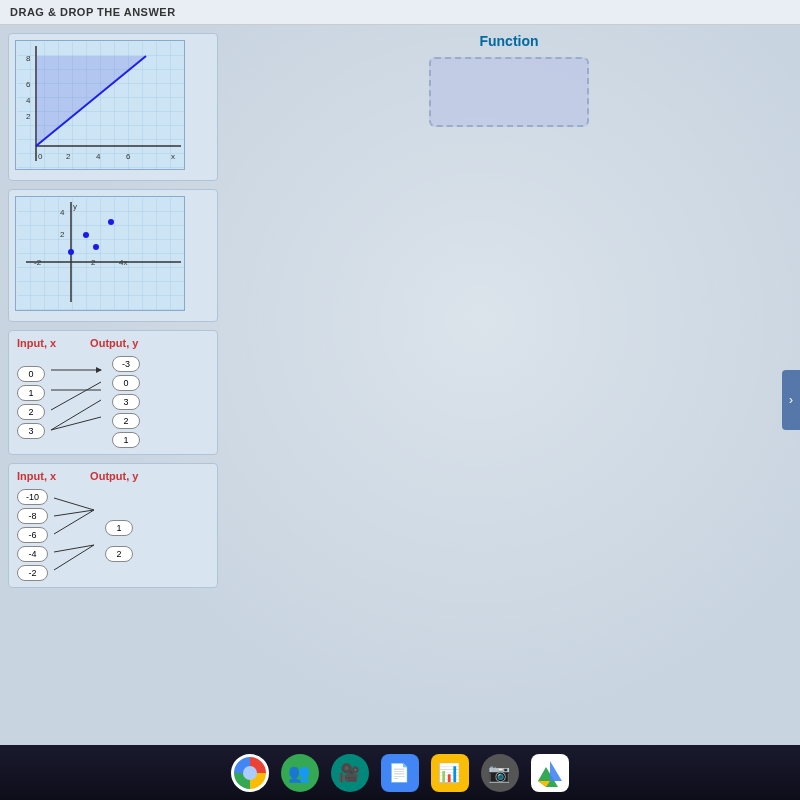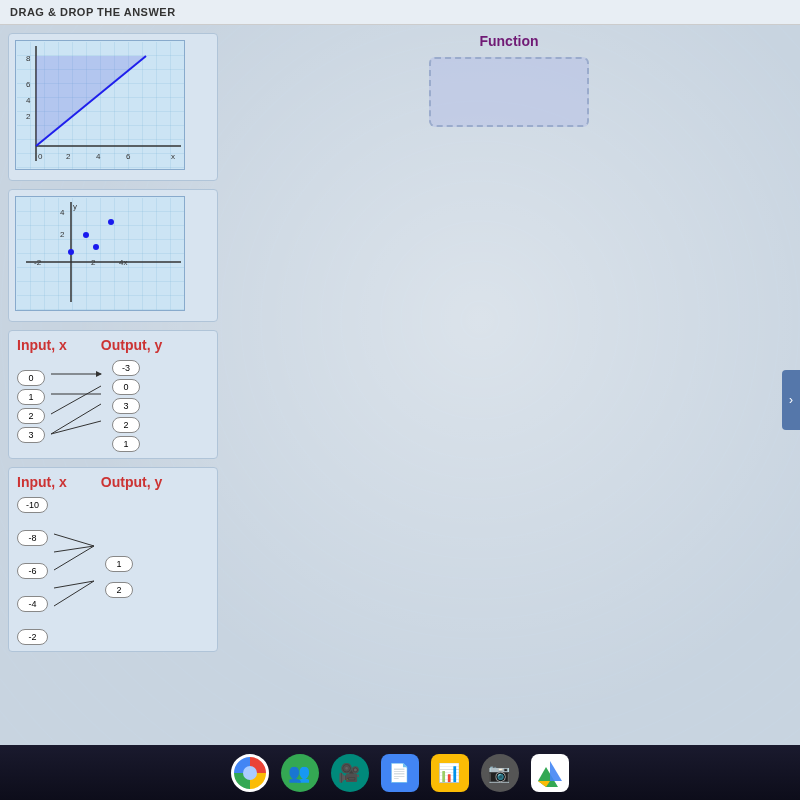--- a/index.html
+++ b/index.html
@@ -81,21 +81,21 @@
     .drop-column {
       flex: 1;
       display: flex;
       flex-direction: column;
       align-items: center;
     }
 
     .drop-column-title {
       font-size: 14px;
       font-weight: bold;
-      color: #701a75;
+      color: #0369a1;
       margin-bottom: 8px;
     }
 
     .drop-zone {
       width: 160px;
       height: 70px;
       border: 2px dashed #9aabcc;
       border-radius: 6px;
       background: rgba(200, 210, 240, 0.3);
     }
@@ -146,21 +146,21 @@
       cursor: pointer;
     }
     .taskbar-icon.people { background: #34a853; }
     .taskbar-icon.meet { background: #00897b; }
     .taskbar-icon.docs { background: #4285f4; }
     .taskbar-icon.slides { background: #fbbc05; }
     .taskbar-icon.camera { background: #555; }
     .taskbar-icon.drive { background: linear-gradient(135deg, #4285f4, #34a853, #fbbc05); }
 
     .item-title {
-      font-size: 14px;
+      font-size: 11px;
       font-weight: bold;
       color: #cc3333;
       margin-bottom: 3px;
     }
   </style>
 </head>
 <body>
 
 <div class="bg-pattern"></div>
 <div class="content">
@@ -272,21 +272,21 @@
         </div>
       </div>
 
       <div class="drag-item" style="padding: 6px 8px;">
         <div style="display:flex; gap:4px; margin-bottom:4px;">
           <span class="item-title" style="margin-right:30px;">Input, x</span>
           <span class="item-title">Output, y</span>
         </div>
         <div style="display:flex; align-items:center; gap:6px;">
 
-          <div style="display:flex; flex-direction:column; gap:17px;">
+          <div style="display:flex; flex-direction:column; gap:3px;">
             <div class="mapping-box">-10</div>
             <div class="mapping-box">-8</div>
             <div class="mapping-box">-6</div>
             <div class="mapping-box">-4</div>
             <div class="mapping-box">-2</div>
           </div>
 
           <svg width="45" height="90" style="overflow:visible;">
             <line x1="0" y1="8" x2="40" y2="20" stroke="#333" stroke-width="1"></line>
             <line x1="0" y1="26" x2="40" y2="20" stroke="#333" stroke-width="1"></line>

